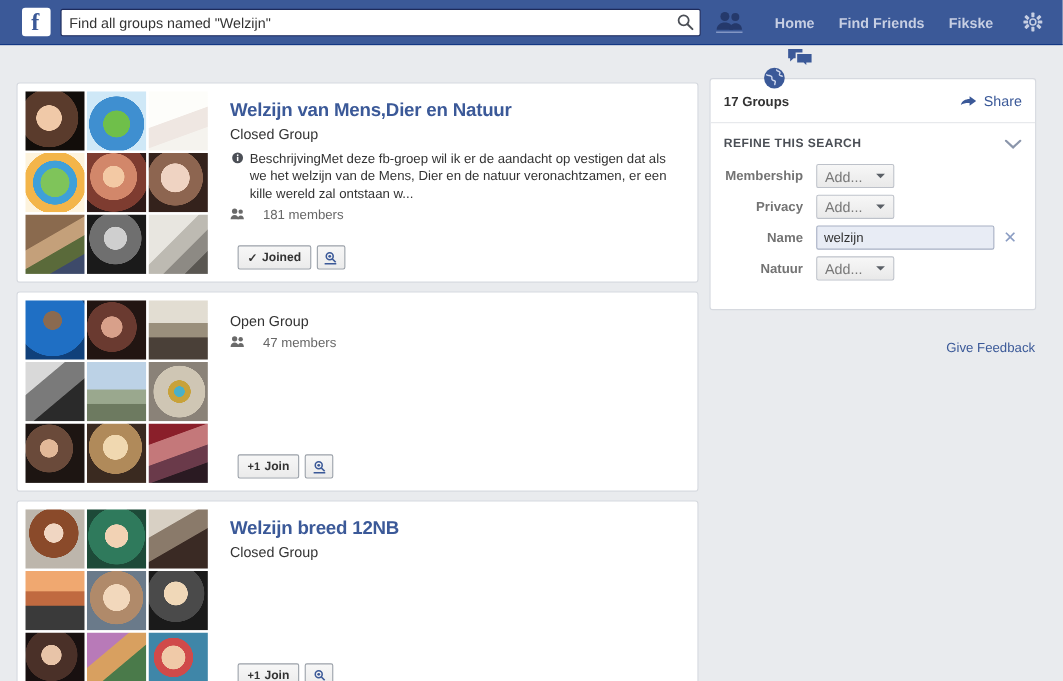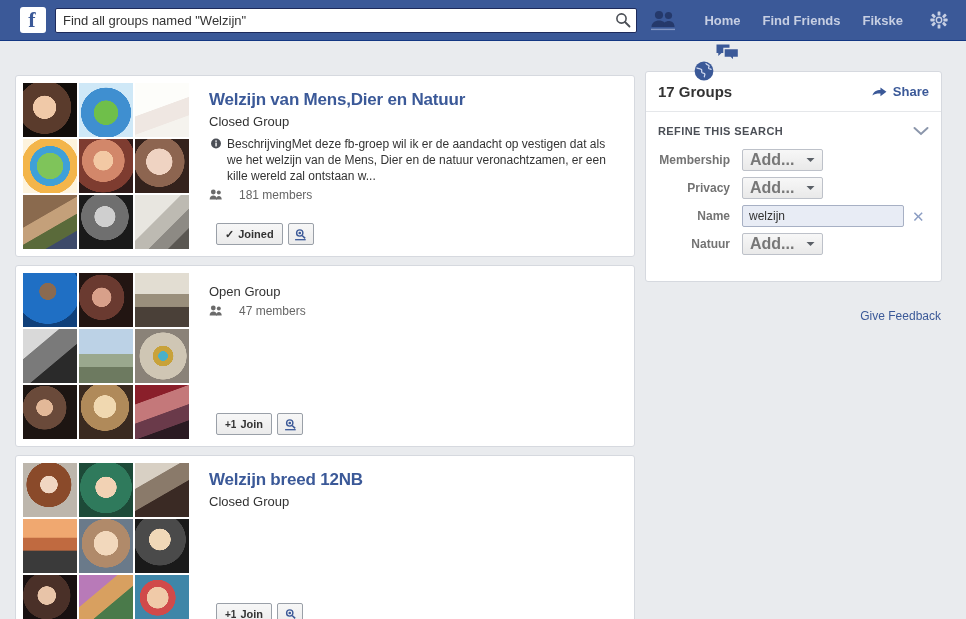--- a/index.html
+++ b/index.html
@@ -126,27 +126,27 @@
   
   .sidebar { position: absolute; left: 645px; top: 30px; width: 297px; }
   .sbox {
     background: #fff; border: 1px solid #d6d9df; border-radius: 3px;
   }
   .sbox-head {
     height: 40px; display: flex; align-items: center;
     padding: 0 12px; border-bottom: 1px solid #e5e7ea;
     position: relative;
   }
-  .groups-count { font-size: 15px; font-weight: bold; color: #333; }
+  .groups-count { font-size: 12px; font-weight: bold; color: #333; }
   .globe-icon {
     position: absolute; left: 47px; top: -12px; width: 22px; height: 22px;
   }
   .share-btn {
     margin-left: auto; display: flex; align-items: center;
-    color: #3b5998; font-size: 13px; font-weight: bold;
+    color: #3b5998; font-size: 13px; font-weight: normal;
     text-decoration: none; cursor: pointer;
   }
   .share-btn .arrow { margin-right: 6px; }
 
   .refine-head {
     display: flex; align-items: center;
     padding: 13px 12px 8px 12px;
   }
   .refine-title {
     font-size: 11px; font-weight: bold; color: #4b4f56;
@@ -158,23 +158,22 @@
   .frow { display: flex; align-items: center; margin-bottom: 6px; }
   .flabel {
     width: 84px; text-align: right; padding-right: 12px;
     font-size: 12px; font-weight: bold; color: #737373;
   }
   .add-select {
     height: 22px; min-width: 64px;
     border: 1px solid #bdc1c9; border-radius: 2px;
     background: linear-gradient(to bottom, #f7f7f7 0%, #e9e9e9 100%);
     display: inline-flex; align-items: center;
-    padding: 0 7px; font-size: 16px; color: #777;
+    padding: 0 7px; font-size: 13px; color: #777;
     cursor: pointer;
-    font-weight: bold;
   }
   .add-select .caret { margin-left: 12px; }
   .name-input {
     width: 162px; height: 22px;
     border: 1px solid #a7b0c4; border-radius: 2px;
     background: #e8ecf5; color: #333; font-size: 12px;
     padding: 0 6px; outline: none;
     font-family: "Liberation Sans", sans-serif;
   }
   .clear-x {

